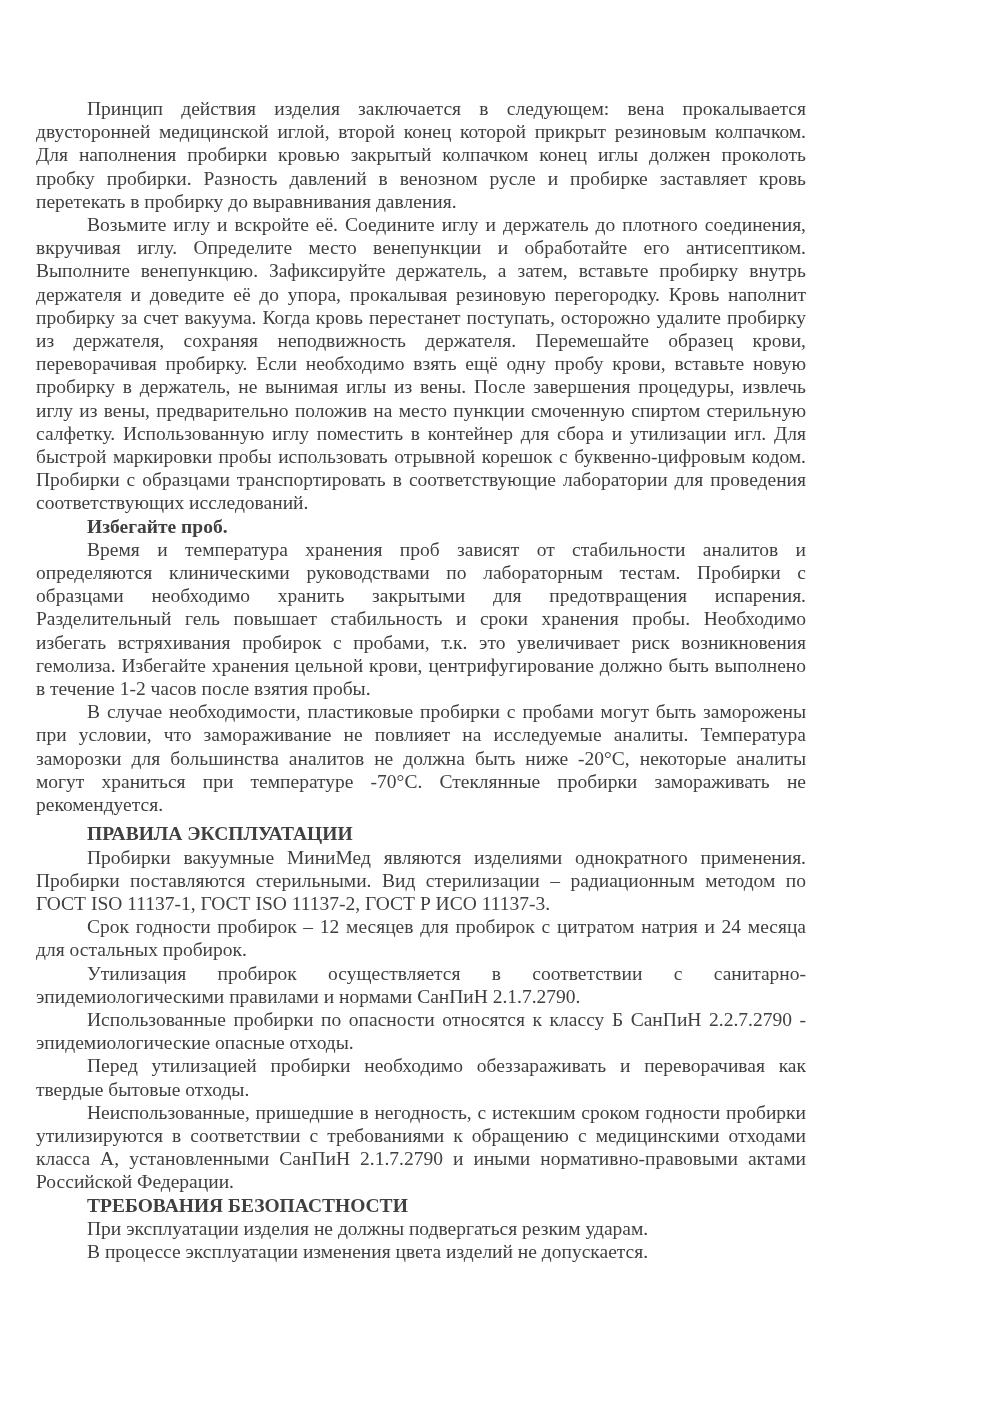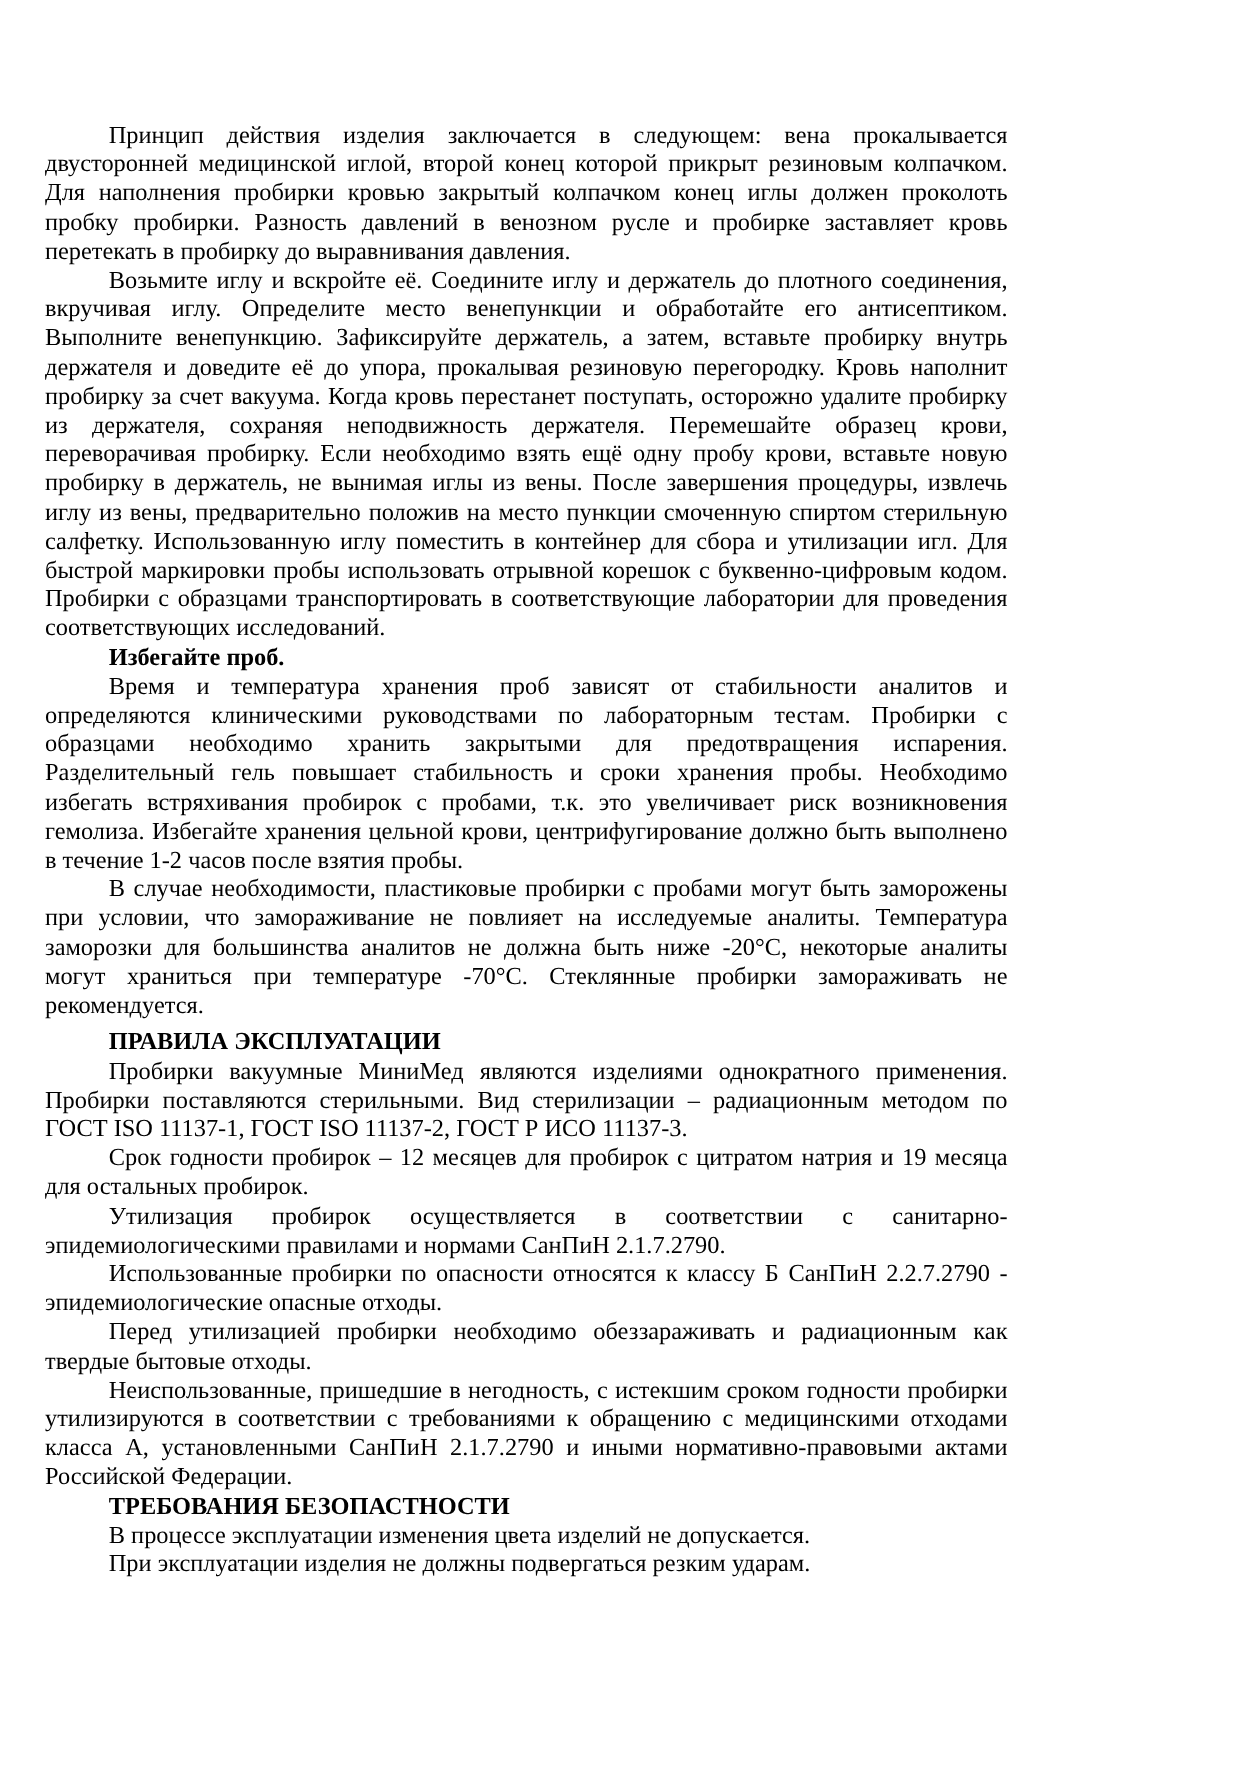--- a/index.html
+++ b/index.html
@@ -7,21 +7,21 @@
     padding: 0;
     background: #ffffff;
   }
   .page {
     position: relative;
     width: 924px;
     height: 1414px;
     background: #ffffff;
     box-sizing: border-box;
     padding: 97px 118px 0 36px;
-    color: #000000;
+    color: #404040;
     font-family: "Liberation Serif", "DejaVu Serif", serif;
     font-size: 19.5px;
     line-height: 23.2px;
   }
   .page p {
     margin: 0;
     text-align: justify;
     text-indent: 51px;
   }
   .h-inline {
@@ -44,23 +44,23 @@
   <p>Принцип действия изделия заключается в следующем: вена прокалывается двусторонней медицинской иглой, второй конец которой прикрыт резиновым колпачком. Для наполнения пробирки кровью закрытый колпачком конец иглы должен проколоть пробку пробирки. Разность давлений в венозном русле и пробирке заставляет кровь перетекать в пробирку до выравнивания давления.</p>
 
   <p>Возьмите иглу и вскройте её. Соедините иглу и держатель до плотного соединения, вкручивая иглу. Определите место венепункции и обработайте его антисептиком. Выполните венепункцию. Зафиксируйте держатель, а затем, вставьте пробирку внутрь держателя и доведите её до упора, прокалывая резиновую перегородку. Кровь наполнит пробирку за счет вакуума. Когда кровь перестанет поступать, осторожно удалите пробирку из держателя, сохраняя неподвижность держателя. Перемешайте образец крови, переворачивая пробирку. Если необходимо взять ещё одну пробу крови, вставьте новую пробирку в держатель, не вынимая иглы из вены. После завершения процедуры, извлечь иглу из вены, предварительно положив на место пункции смоченную спиртом стерильную салфетку. Использованную иглу поместить в контейнер для сбора и утилизации игл. Для быстрой маркировки пробы использовать отрывной корешок с буквенно-цифровым кодом. Пробирки с образцами транспортировать в соответствующие лаборатории для проведения соответствующих исследований.</p>
 
   <p class="h-inline">Избегайте проб.</p>
   <p>Время и температура хранения проб зависят от стабильности аналитов и определяются клиническими руководствами по лабораторным тестам. Пробирки с образцами необходимо хранить закрытыми для предотвращения испарения. Разделительный гель повышает стабильность и сроки хранения пробы. Необходимо избегать встряхивания пробирок с пробами, т.к. это увеличивает риск возникновения гемолиза. Избегайте хранения цельной крови, центрифугирование должно быть выполнено в течение 1-2 часов после взятия пробы.</p>
   <p>В случае необходимости, пластиковые пробирки с пробами могут быть заморожены при условии, что замораживание не повлияет на исследуемые аналиты. Температура заморозки для большинства аналитов не должна быть ниже -20°С, некоторые аналиты могут храниться при температуре -70°С. Стеклянные пробирки замораживать не рекомендуется.</p>
 
   <p class="h-center spaced">ПРАВИЛА ЭКСПЛУАТАЦИИ</p>
   <p>Пробирки вакуумные МиниМед являются изделиями однократного применения. Пробирки поставляются стерильными. Вид стерилизации – радиационным методом по ГОСТ ISO 11137-1, ГОСТ ISO 11137-2, ГОСТ Р ИСО 11137-3.</p>
-  <p>Срок годности пробирок – 12 месяцев для пробирок с цитратом натрия и 19 месяца для остальных пробирок.</p>
+  <p>Срок годности пробирок – 12 месяцев для пробирок с цитратом натрия и 24 месяца для остальных пробирок.</p>
 
   <p>Утилизация пробирок осуществляется в соответствии с санитарно-эпидемиологическими правилами и нормами СанПиН 2.1.7.2790.</p>
   <p>Использованные пробирки по опасности относятся к классу Б СанПиН 2.2.7.2790 - эпидемиологические опасные отходы.</p>
-  <p>Перед утилизацией пробирки необходимо обеззараживать и радиационным как твердые бытовые отходы.</p>
+  <p>Перед утилизацией пробирки необходимо обеззараживать и переворачивая как твердые бытовые отходы.</p>
   <p>Неиспользованные, пришедшие в негодность, с истекшим сроком годности пробирки утилизируются в соответствии с требованиями к обращению с медицинскими отходами класса А, установленными СанПиН 2.1.7.2790 и иными нормативно-правовыми актами Российской Федерации.</p>
 
   <p class="h-center">ТРЕБОВАНИЯ БЕЗОПАСТНОСТИ</p>
+  <p>При эксплуатации изделия не должны подвергаться резким ударам.</p>
   <p>В процессе эксплуатации изменения цвета изделий не допускается.</p>
-  <p>При эксплуатации изделия не должны подвергаться резким ударам.</p>
 </div>
 
 </body></html>

